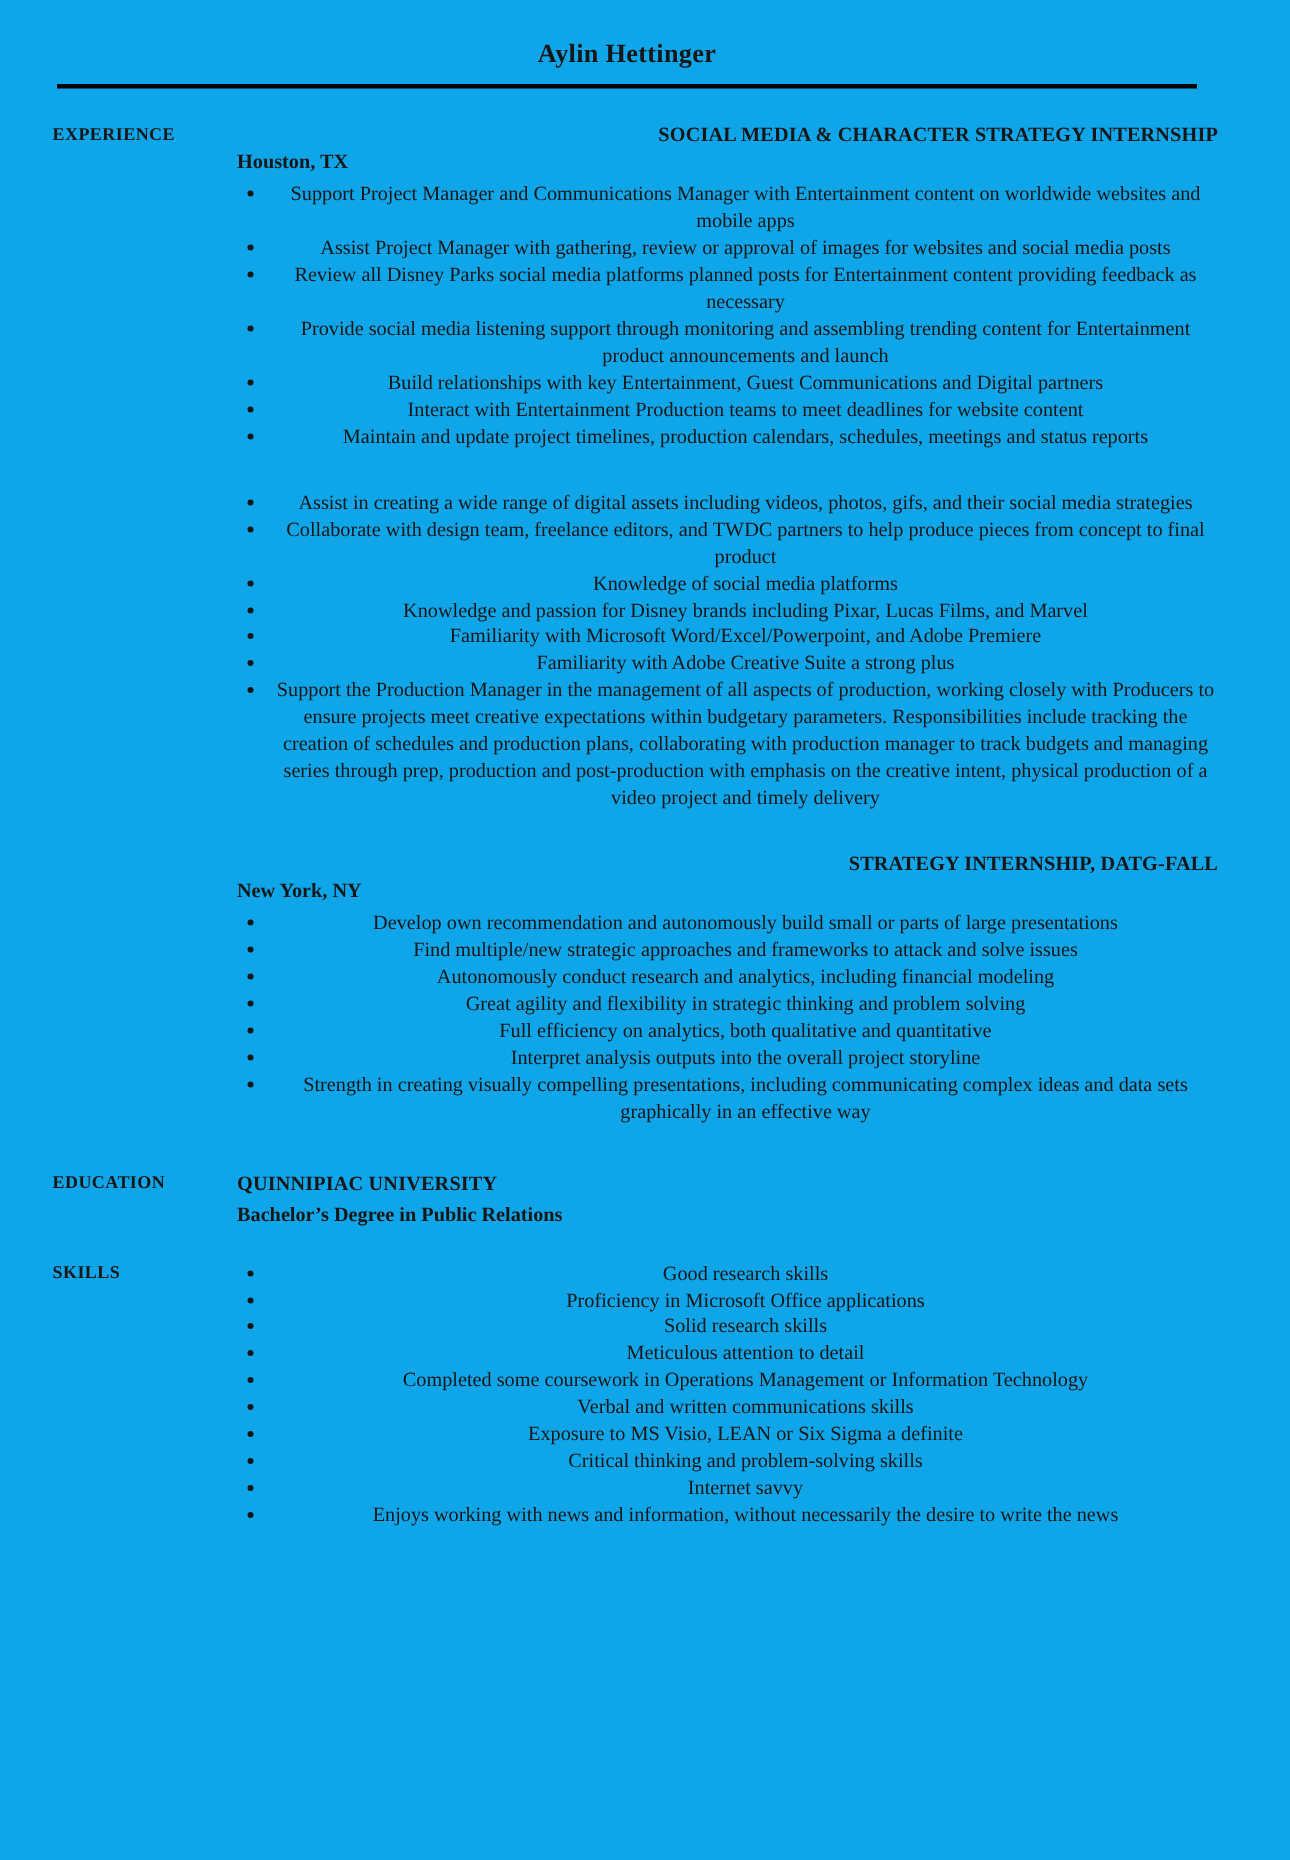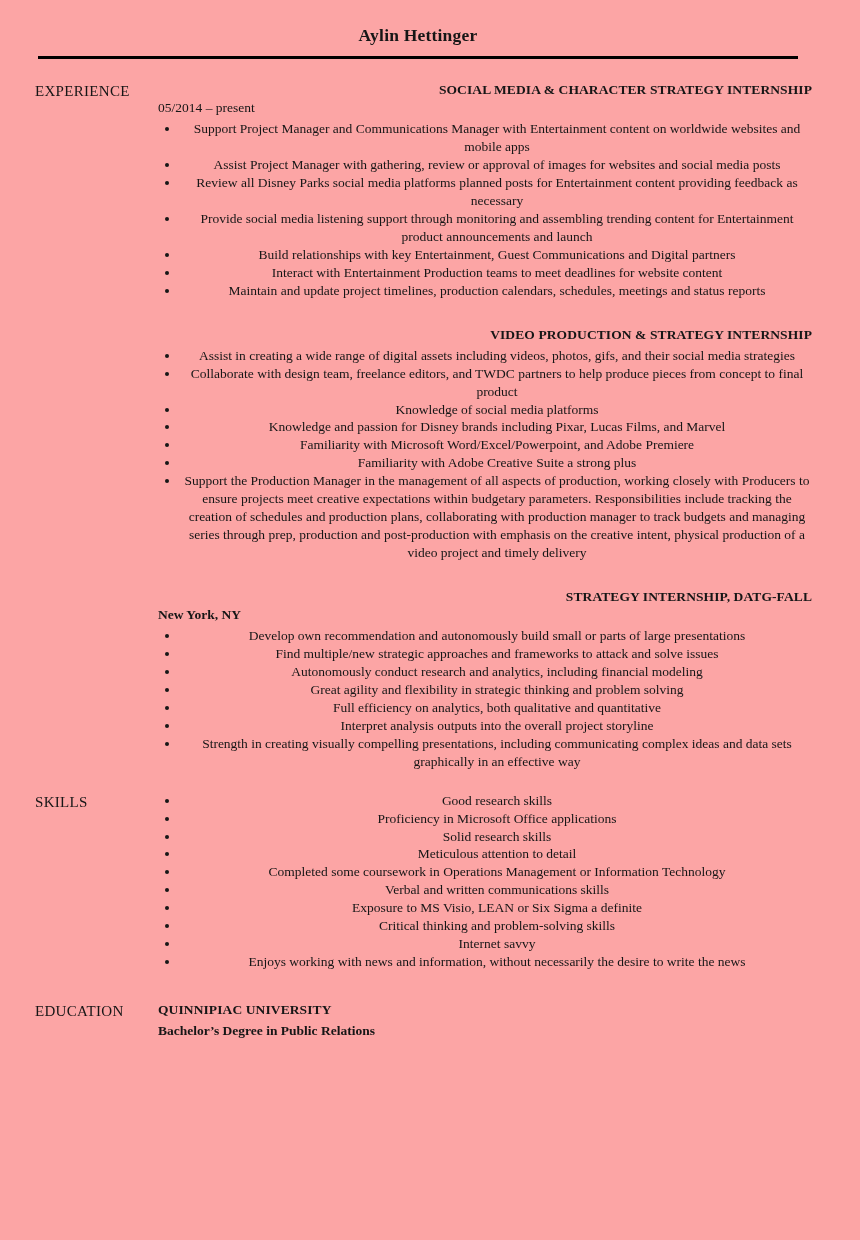--- a/index.html
+++ b/index.html
@@ -1,20 +1,20 @@
 <!DOCTYPE html>
 <html><head>
 <meta charset="utf-8">
 <style>
   * { box-sizing: border-box; }
   html, body { margin: 0; padding: 0; background: #ffffff; }
   .page {
     width: 860px;
     height: 1240px;
-    background: #fca5a5;
+    background: #0ea5e9;
     font-family: "Liberation Serif", "DejaVu Serif", serif;
     color: #161616;
     font-size: 13.5px;
     line-height: 1.33;
     overflow: hidden;
   }
   .header {
     margin: 0 62px 0 38px;
     padding-top: 24px;
     padding-bottom: 9px;
@@ -30,22 +30,22 @@
     margin-top: 10px;
     font-size: 13px;
     font-weight: bold;
   }
   .contact .sep { padding: 0 6px; }
   .main { padding: 22px 48px 0 35px; }
   .section { display: flex; align-items: flex-start; }
   .section-label {
     flex: 0 0 123px;
     width: 123px;
-    font-weight: normal;
-    font-size: 15px;
+    font-weight: bold;
+    font-size: 12px;
     letter-spacing: 0.3px;
     padding-top: 1px;
   }
   .section-content { flex: 1 1 auto; min-width: 0; }
   .job + .job { margin-top: 26px; }
   .job-title { font-weight: bold; letter-spacing: 0.1px; text-align: right; }
   .job-location { font-weight: bold; }
   .job-dates { font-weight: normal; }
   ul.bullets { margin: 3px 0 0 0; padding: 0 0 0 22px; }
   ul.bullets li { margin: 0; padding-left: 2px; text-align: center; }
@@ -65,34 +65,33 @@
   </div>
 
   <div class="main">
 
     <div class="section section-experience">
       <div class="section-label">EXPERIENCE</div>
       <div class="section-content">
 
         <div class="job">
           <div class="job-title">SOCIAL MEDIA &amp; CHARACTER STRATEGY INTERNSHIP</div>
-          <div class="job-dates">05/2014 – present</div>
+          <div class="job-location">Houston, TX</div>
           <ul class="bullets">
               <li>Support Project Manager and Communications Manager with Entertainment content on worldwide websites and mobile apps</li>
               <li>Assist Project Manager with gathering, review or approval of images for websites and social media posts</li>
               <li>Review all Disney Parks social media platforms planned posts for Entertainment content providing feedback as necessary</li>
               <li>Provide social media listening support through monitoring and assembling trending content for Entertainment product announcements and launch</li>
               <li>Build relationships with key Entertainment, Guest Communications and Digital partners</li>
               <li>Interact with Entertainment Production teams to meet deadlines for website content</li>
               <li>Maintain and update project timelines, production calendars, schedules, meetings and status reports</li>
             </ul>
         </div>
 
         <div class="job">
-          <div class="job-title">VIDEO PRODUCTION &amp; STRATEGY INTERNSHIP</div>
           <ul class="bullets">
               <li>Assist in creating a wide range of digital assets including videos, photos, gifs, and their social media strategies</li>
               <li>Collaborate with design team, freelance editors, and TWDC partners to help produce pieces from concept to final product</li>
               <li>Knowledge of social media platforms</li>
               <li>Knowledge and passion for Disney brands including Pixar, Lucas Films, and Marvel</li>
               <li>Familiarity with Microsoft Word/Excel/Powerpoint, and Adobe Premiere</li>
               <li>Familiarity with Adobe Creative Suite a strong plus</li>
               <li>Support the Production Manager in the management of all aspects of production, working closely with Producers to ensure projects meet creative expectations within budgetary parameters. Responsibilities include tracking the creation of schedules and production plans, collaborating with production manager to track budgets and managing series through prep, production and post-production with emphasis on the creative intent, physical production of a video project and timely delivery</li>
             </ul>
         </div>
@@ -107,40 +106,40 @@
               <li>Great agility and flexibility in strategic thinking and problem solving</li>
               <li>Full efficiency on analytics, both qualitative and quantitative</li>
               <li>Interpret analysis outputs into the overall project storyline</li>
               <li>Strength in creating visually compelling presentations, including communicating complex ideas and data sets graphically in an effective way</li>
             </ul>
         </div>
 
       </div>
     </div>
 
+    <div class="section section-education">
+      <div class="section-label">EDUCATION</div>
+      <div class="section-content">
+        <div class="school-name">QUINNIPIAC UNIVERSITY</div>
+        <div class="degree">Bachelor’s Degree in Public Relations</div>
+      </div>
+    </div>
+
     <div class="section section-skills">
       <div class="section-label">SKILLS</div>
       <div class="section-content">
         <ul class="bullets">
             <li>Good research skills</li>
             <li>Proficiency in Microsoft Office applications</li>
             <li>Solid research skills</li>
             <li>Meticulous attention to detail</li>
             <li>Completed some coursework in Operations Management or Information Technology</li>
             <li>Verbal and written communications skills</li>
             <li>Exposure to MS Visio, LEAN or Six Sigma a definite</li>
             <li>Critical thinking and problem-solving skills</li>
             <li>Internet savvy</li>
             <li>Enjoys working with news and information, without necessarily the desire to write the news</li>
           </ul>
       </div>
     </div>
 
-    <div class="section section-education">
-      <div class="section-label">EDUCATION</div>
-      <div class="section-content">
-        <div class="school-name">QUINNIPIAC UNIVERSITY</div>
-        <div class="degree">Bachelor’s Degree in Public Relations</div>
-      </div>
-    </div>
-
   </div>
 </div>
 
 </body></html>

